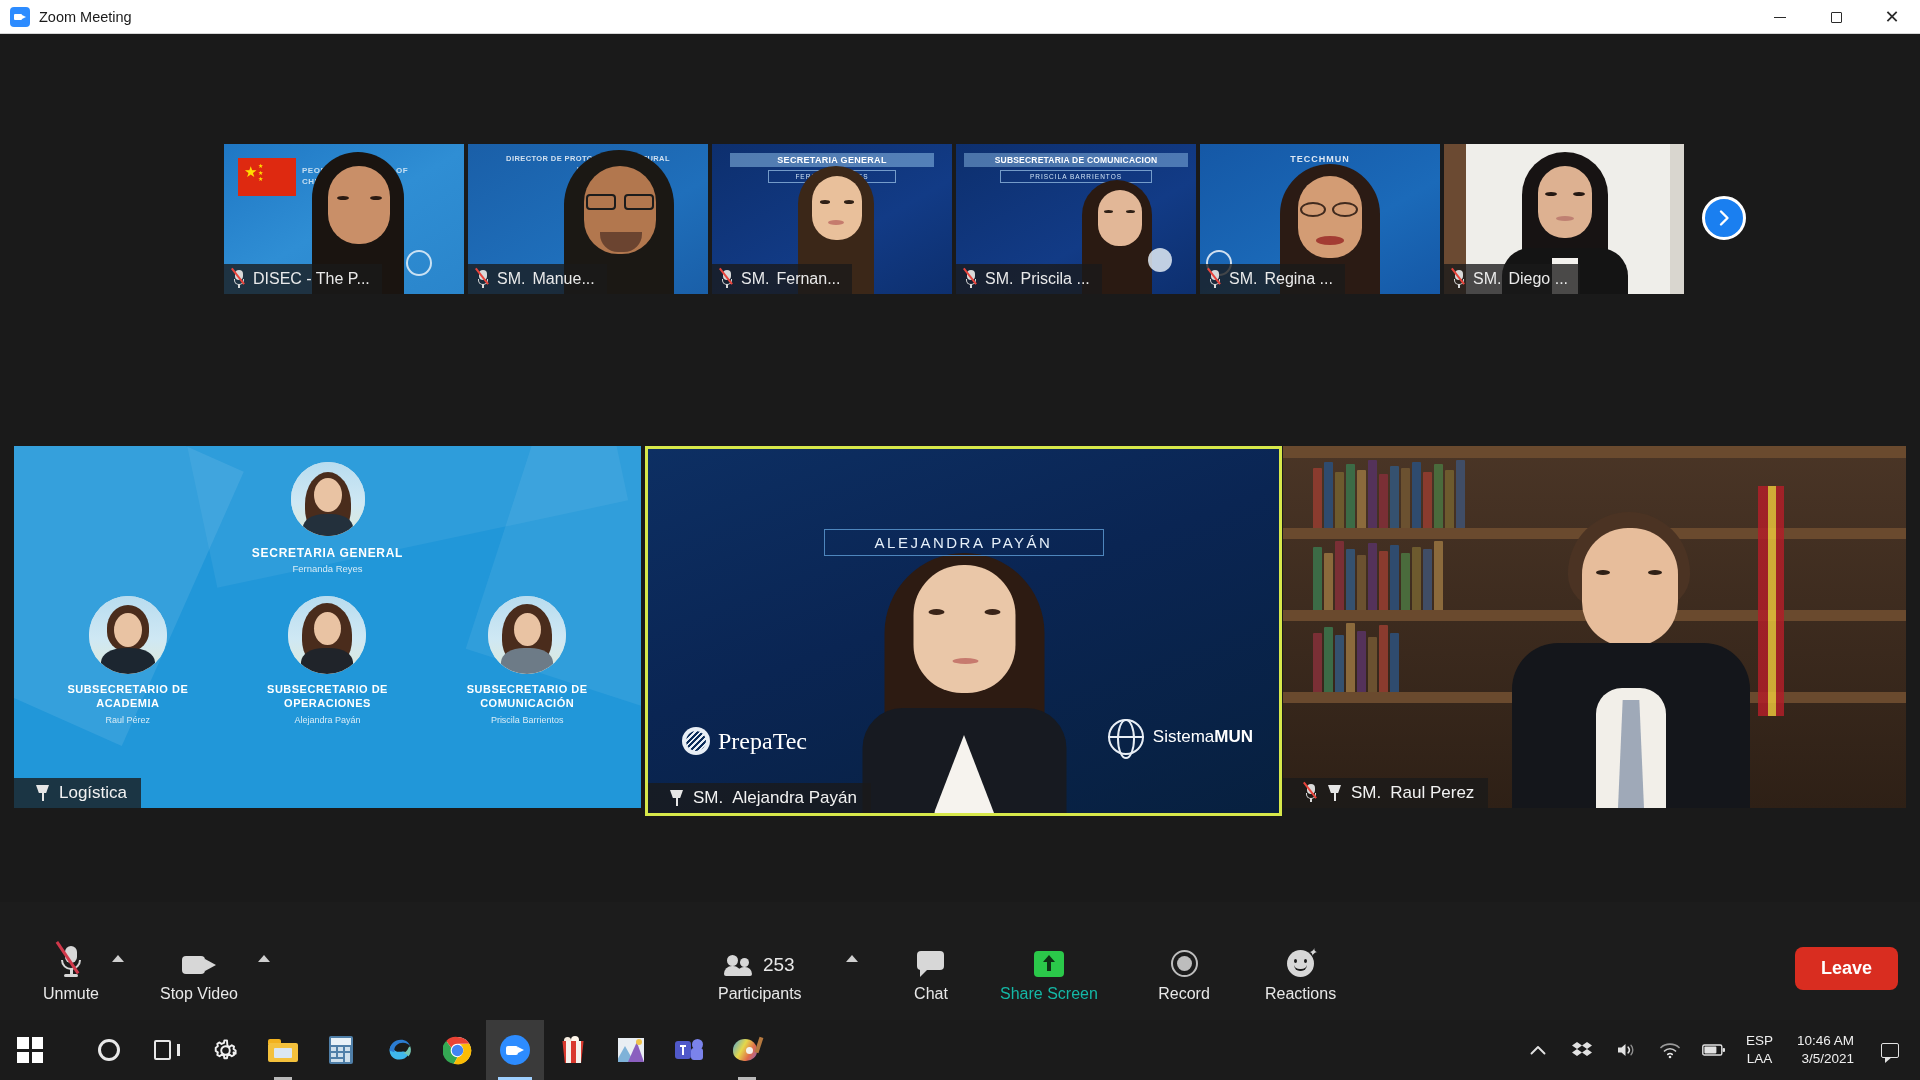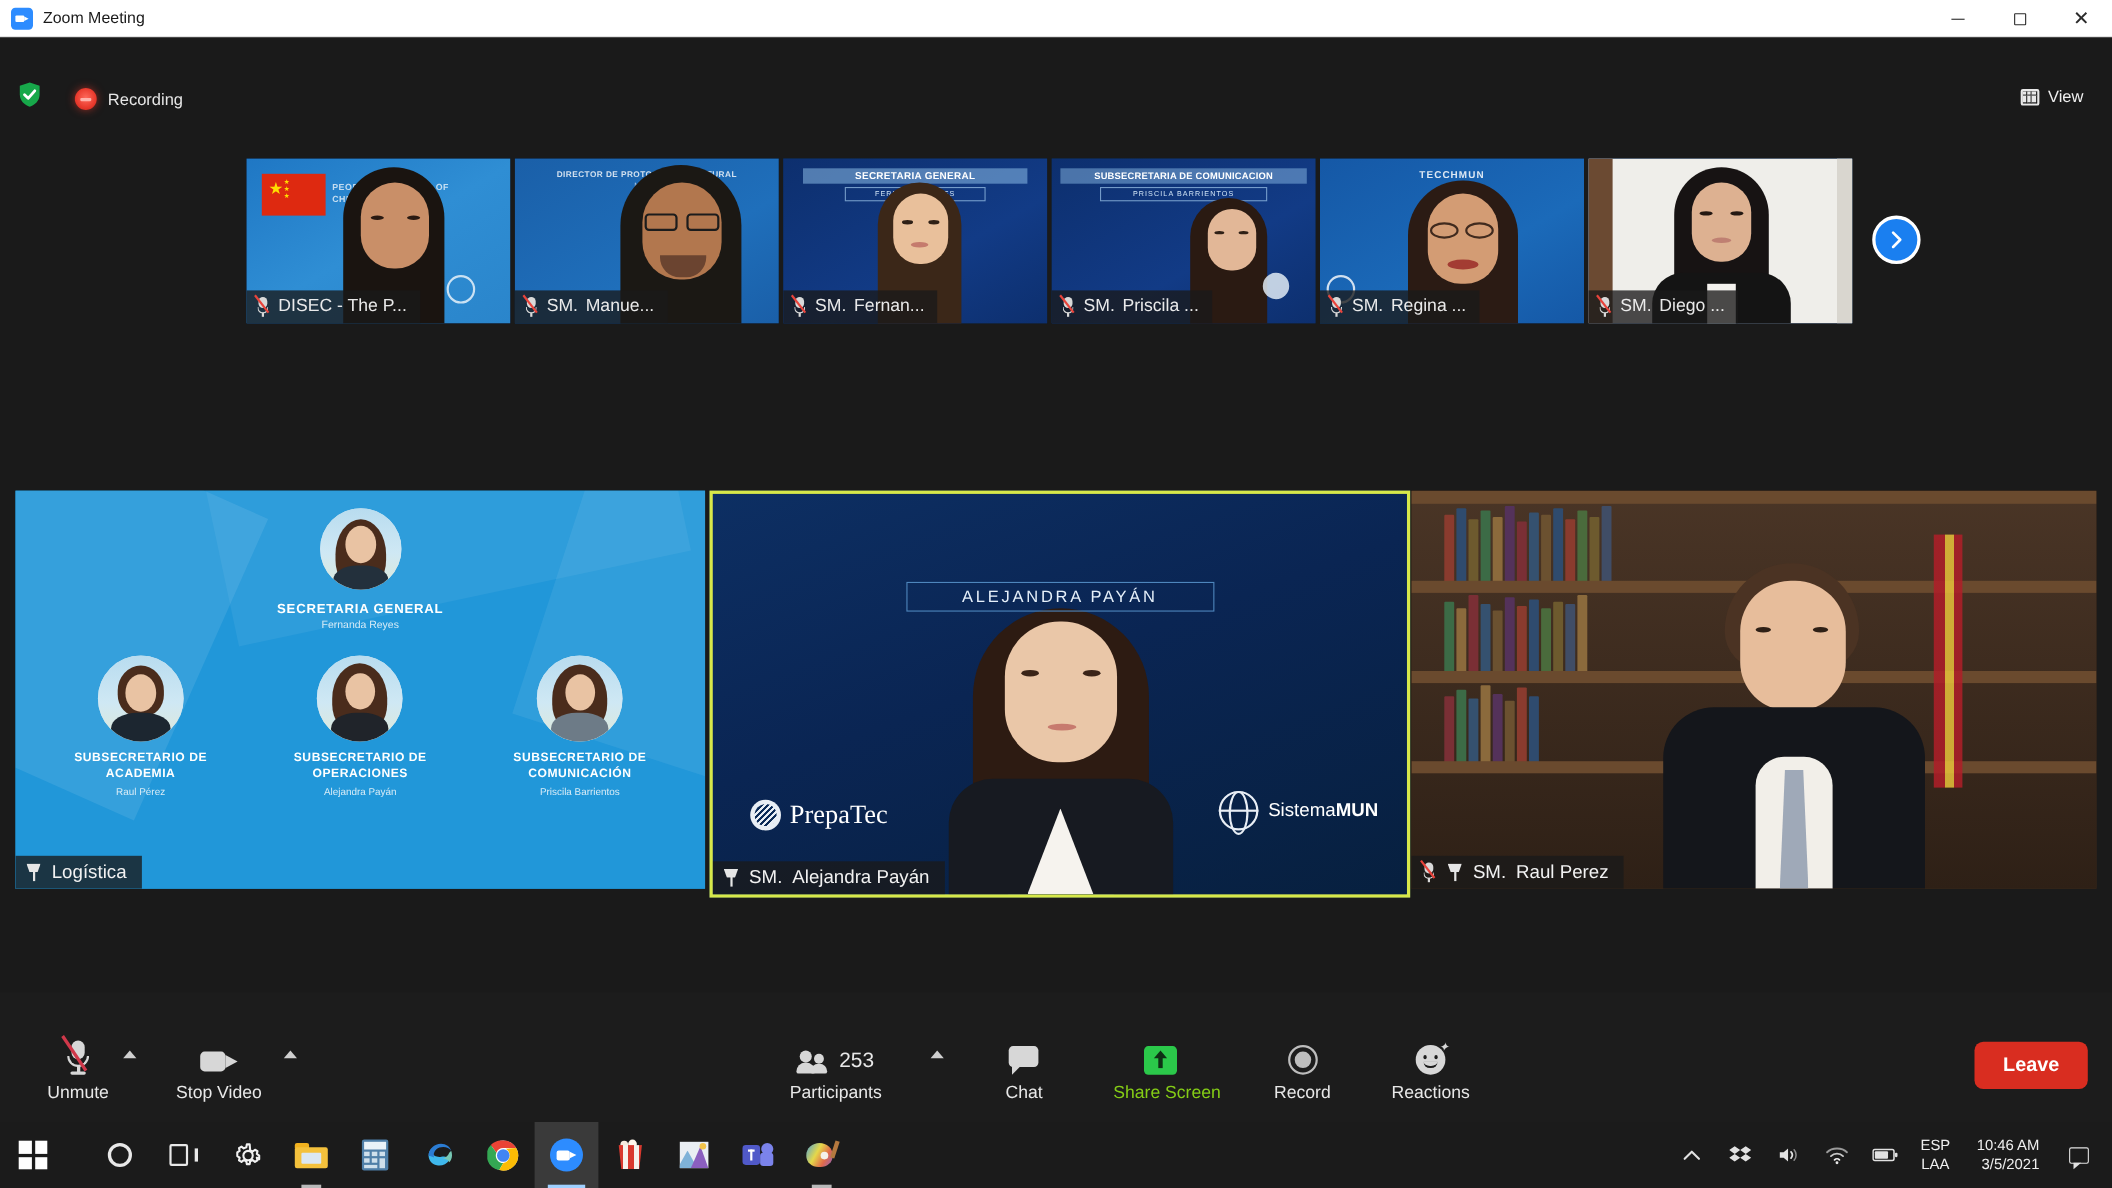--- a/index.html
+++ b/index.html
@@ -144,21 +144,21 @@
   .tile-logistica { left: 14px; width: 627px; height: 362px; background: #2196d8; }
   .tile-speaker {
     left: 645px; width: 637px; height: 370px;
     background: #0b2b58; border: 3px solid #d7e84a;
   }
   .tile-raul { left: 1283px; width: 623px; height: 362px; background: #2e2118; }
 
   .tile .namebadge {
     position: absolute; left: 0; bottom: 0; z-index: 6;
     height: 30px; display: flex; align-items: center; gap: 9px;
-    padding: 0 14px 0 9px;
+    padding: 0 14px 0 21px;
     background: rgba(26,26,26,.78);
     color: #f2f2f2; font-size: 17px; white-space: nowrap;
   }
   .pin-icon { width: 15px; height: 18px; position: relative; flex:none; }
   .pin-icon::before {
     content:""; position:absolute; left:1px; top:1px;
     width:13px; height:8px; background:#e6e6e6;
     clip-path: polygon(0 0, 100% 0, 78% 100%, 22% 100%);
   }
   .pin-icon::after {
@@ -316,21 +316,21 @@
   .toolbar {
     position: absolute; bottom: 0; left: 0; width: 1920px; height: 118px;
     background: #1c1c1c;
   }
   .tool {
     position: absolute; bottom: 18px;
     display: flex; flex-direction: column; align-items: center;
     color: #e8e8e8; font-size: 16px; gap: 9px; min-width: 58px;
   }
   .tool .lbl { line-height: 1; }
-  .tool.green .lbl { color: #84cc16; margin-left: 12px; }
+  .tool.green .lbl { color: #14b8a6; }
   .caret {
     position: absolute; bottom: 58px;
     width: 0; height: 0; border-left: 6px solid transparent;
     border-right: 6px solid transparent; border-bottom: 7px solid #cfcfcf;
   }
   
   .ic-mic { width: 28px; height: 32px; position: relative; }
   .ic-mic .body { position:absolute; left:8px; top:1px; width:12px; height:17px; border-radius:6px; background:#d7d7d7; }
   .ic-mic .arc { position:absolute; left:4px; top:15px; width:20px; height:10px; border:2.4px solid #d7d7d7; border-top:none; border-radius: 0 0 12px 12px; }
   .ic-mic .stem { position:absolute; left:12.6px; top:24px; width:3px; height:6px; background:#d7d7d7; }
@@ -424,43 +424,20 @@
         <span class="glyph-max"></span>
       </div>
     <div class="tb-btn close">
         <span class="glyph-close">✕</span>
       </div>
   </div>
 </div>
 
 <div class="meeting">
 
-  <div class="statusbar">
-    <div class="shield">
-      <svg width="22" height="24" viewBox="0 0 22 24">
-        <path d="M11 1 L20 4 V12 C20 18 15.5 21.5 11 23 C6.5 21.5 2 18 2 12 V4 Z" fill="#17a84a"></path>
-        <path d="M6.3 12.2 L9.6 15.4 L15.6 8.6" stroke="#ffffff" stroke-width="2.6" fill="none" stroke-linecap="round" stroke-linejoin="round"></path>
-      </svg>
-    </div>
-    <div class="recording">
-      <span class="rec-dot"></span>
-      <span class="rec-label">Recording</span>
-    </div>
-    <div class="viewbtn">
-      <span class="view-grid">
-          <i></i>
-          <i></i>
-          <i></i>
-          <i></i>
-          <i></i>
-          <i></i>
-        </span>
-      <span>View</span>
-    </div>
-  </div>
 
   <div class="strip">
 
     <div class="thumb">
       <div class="bg" style="background:linear-gradient(150deg,#1f77c4 0%,#2f8ed4 50%,#2a85cb 100%);">
         <div style="position:absolute;left:14px;top:14px;width:58px;height:38px;background:#de2910;"></div>
         <div style="position:absolute;left:20px;top:20px;color:#ffde00;font-size:15px;line-height:1;">★</div>
         <div style="position:absolute;left:34px;top:19px;color:#ffde00;font-size:6px;line-height:1.1;">★<br>★<br>★</div>
         <div style="position:absolute;left:78px;top:22px;color:rgba(255,255,255,.72);font-size:8px;font-weight:bold;letter-spacing:.5px;">PEOPLE'S REPUBLIC OF</div>
         <div style="position:absolute;left:78px;top:33px;color:rgba(255,255,255,.72);font-size:8px;font-weight:bold;letter-spacing:.5px;">CHINA</div>

